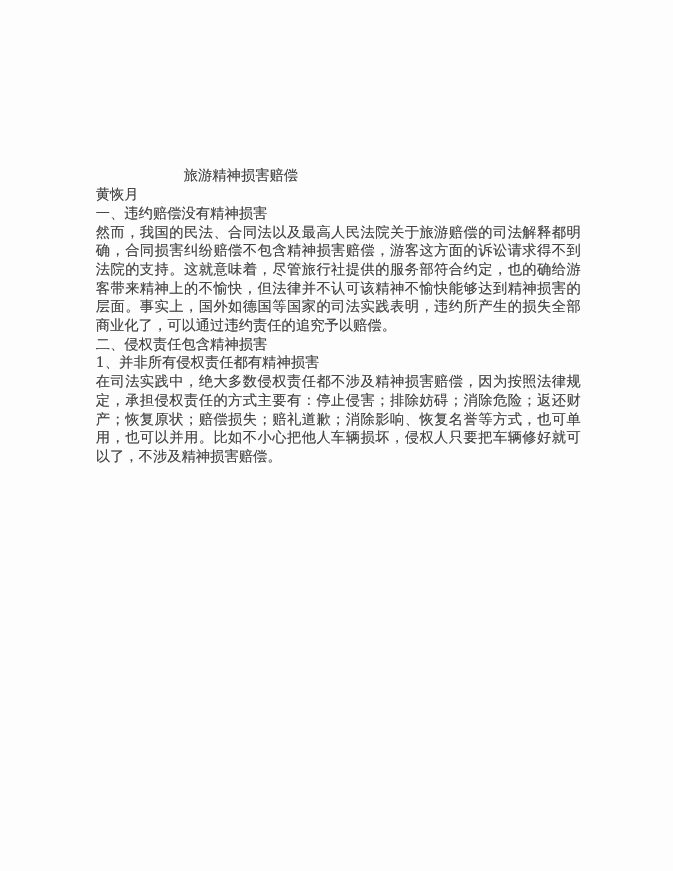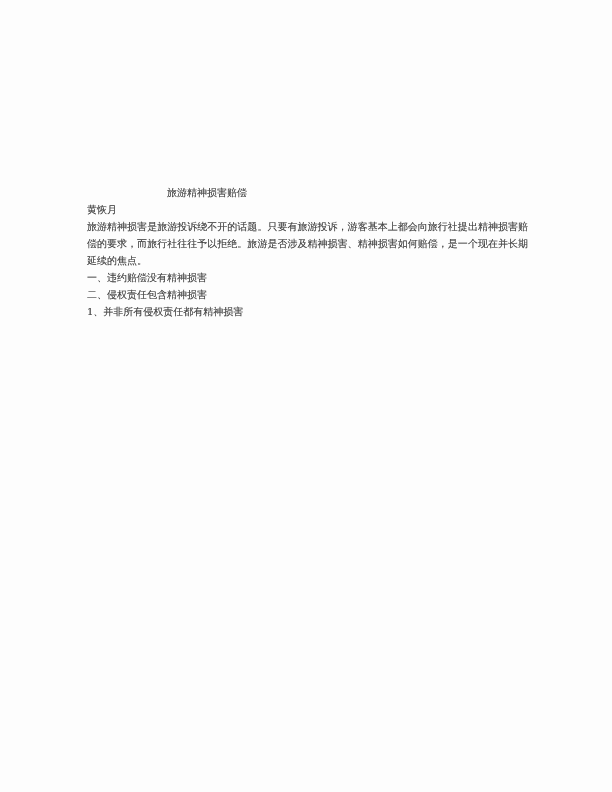--- a/index.html
+++ b/index.html
@@ -15,23 +15,22 @@
     overflow: hidden;
     font-family: "DejaVu Serif", "Liberation Serif", serif;
     color: #464646;
     text-shadow: 0 0 0.45px rgba(80,80,80,0.55);
   }
   .content {
     position: absolute;
     left: 87px;
     top: 152px;
     width: 441px;
-    font-size: 10px;
+    font-size: 13px;
     line-height: 17px;
-    margin-top: 32px;
   }
   .content p, .content div {
     margin: 0;
   }
   .doc-title {
     padding-left: 80px;
   }
   .author {
     margin-top: 0;
   }
@@ -51,27 +50,28 @@
 </head>
 <body>
 
 <div class="page">
   <div class="content">
 
     <div class="doc-title">旅游精神损害赔偿</div>
 
     <div class="author">黄恢月</div>
 
-    <p class="para intro">旅游精神损害是旅游投诉绕不开的话题。只要有旅游投诉，游客基本上都会向旅行社提出精神损害赔偿的要求，而旅行社往往予以拒绝。旅游是否涉及精神损害、精神损害如何赔偿，是一个现在并长期延续的焦点。</p>
 
     <div class="h-1">一、违约赔偿没有精神损害</div>
 
 
+    <p class="para p-b">然而，我国的民法、合同法以及最高人民法院关于旅游赔偿的司法解释都明确，合同损害纠纷赔偿不包含精神损害赔偿，游客这方面的诉讼请求得不到法院的支持。这就意味着，尽管旅行社提供的服务部符合约定，也的确给游客带来精神上的不愉快，但法律并不认可该精神不愉快能够达到精神损害的层面。事实上，国外如德国等国家的司法实践表明，违约所产生的损失全部商业化了，可以通过违约责任的追究予以赔偿。</p>
 
     <div class="h-2">二、侵权责任包含精神损害</div>
 
     <div class="sh-1">1、并非所有侵权责任都有精神损害</div>
 
+    <p class="para p-c">在司法实践中，绝大多数侵权责任都不涉及精神损害赔偿，因为按照法律规定，承担侵权责任的方式主要有：停止侵害；排除妨碍；消除危险；返还财产；恢复原状；赔偿损失；赔礼道歉；消除影响、恢复名誉等方式，也可单用，也可以并用。比如不小心把他人车辆损坏，侵权人只要把车辆修好就可以了，不涉及精神损害赔偿。</p>
 
 
 
   </div>
 </div>
 
 </body></html>

